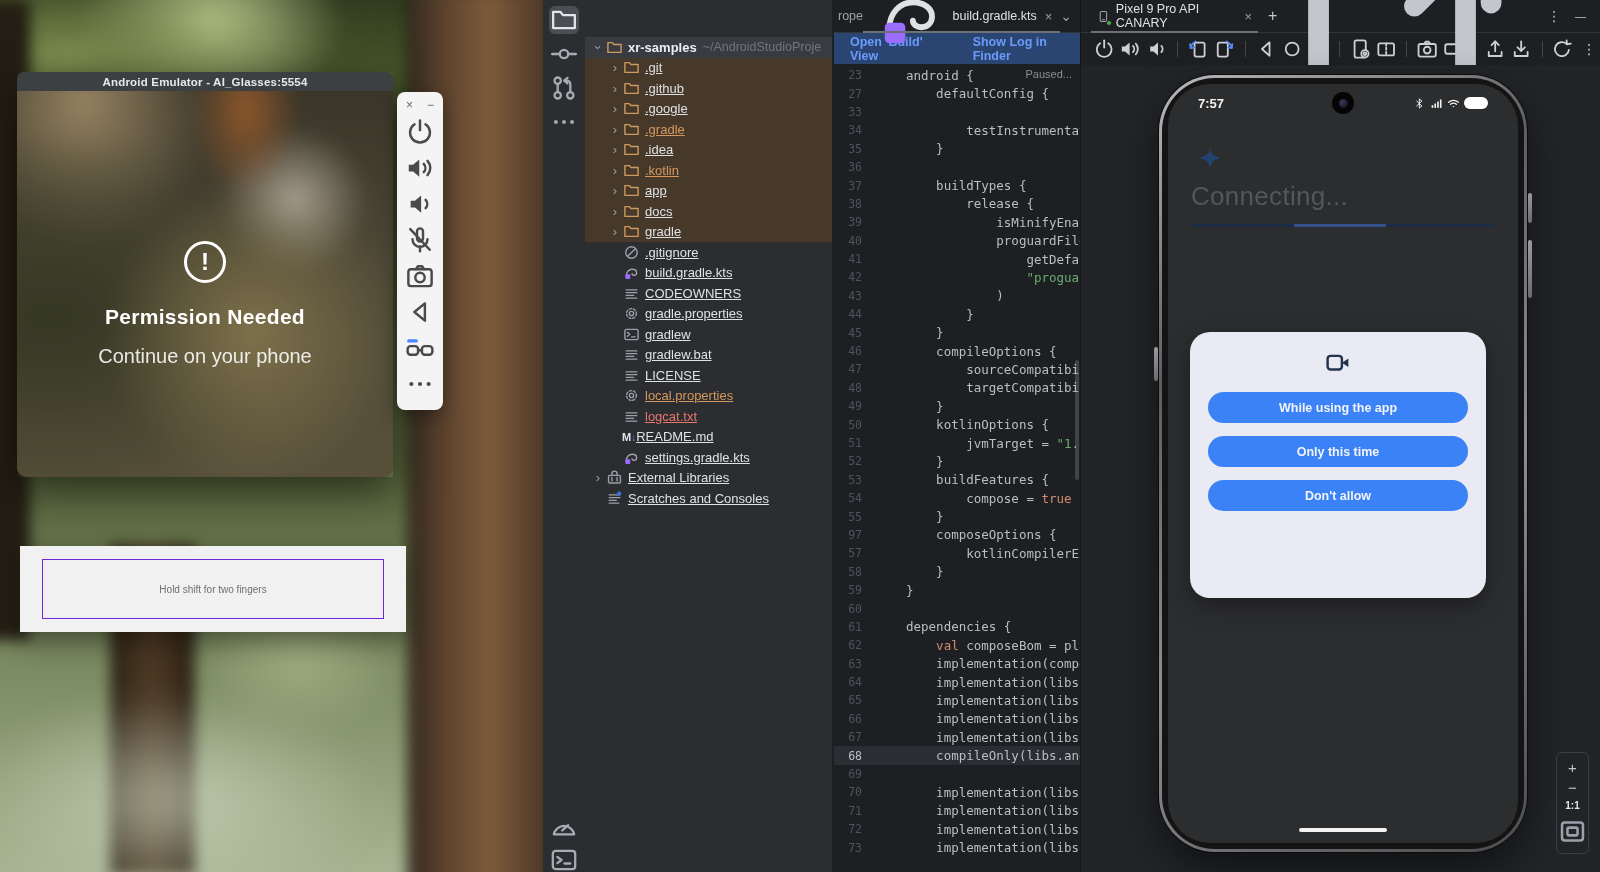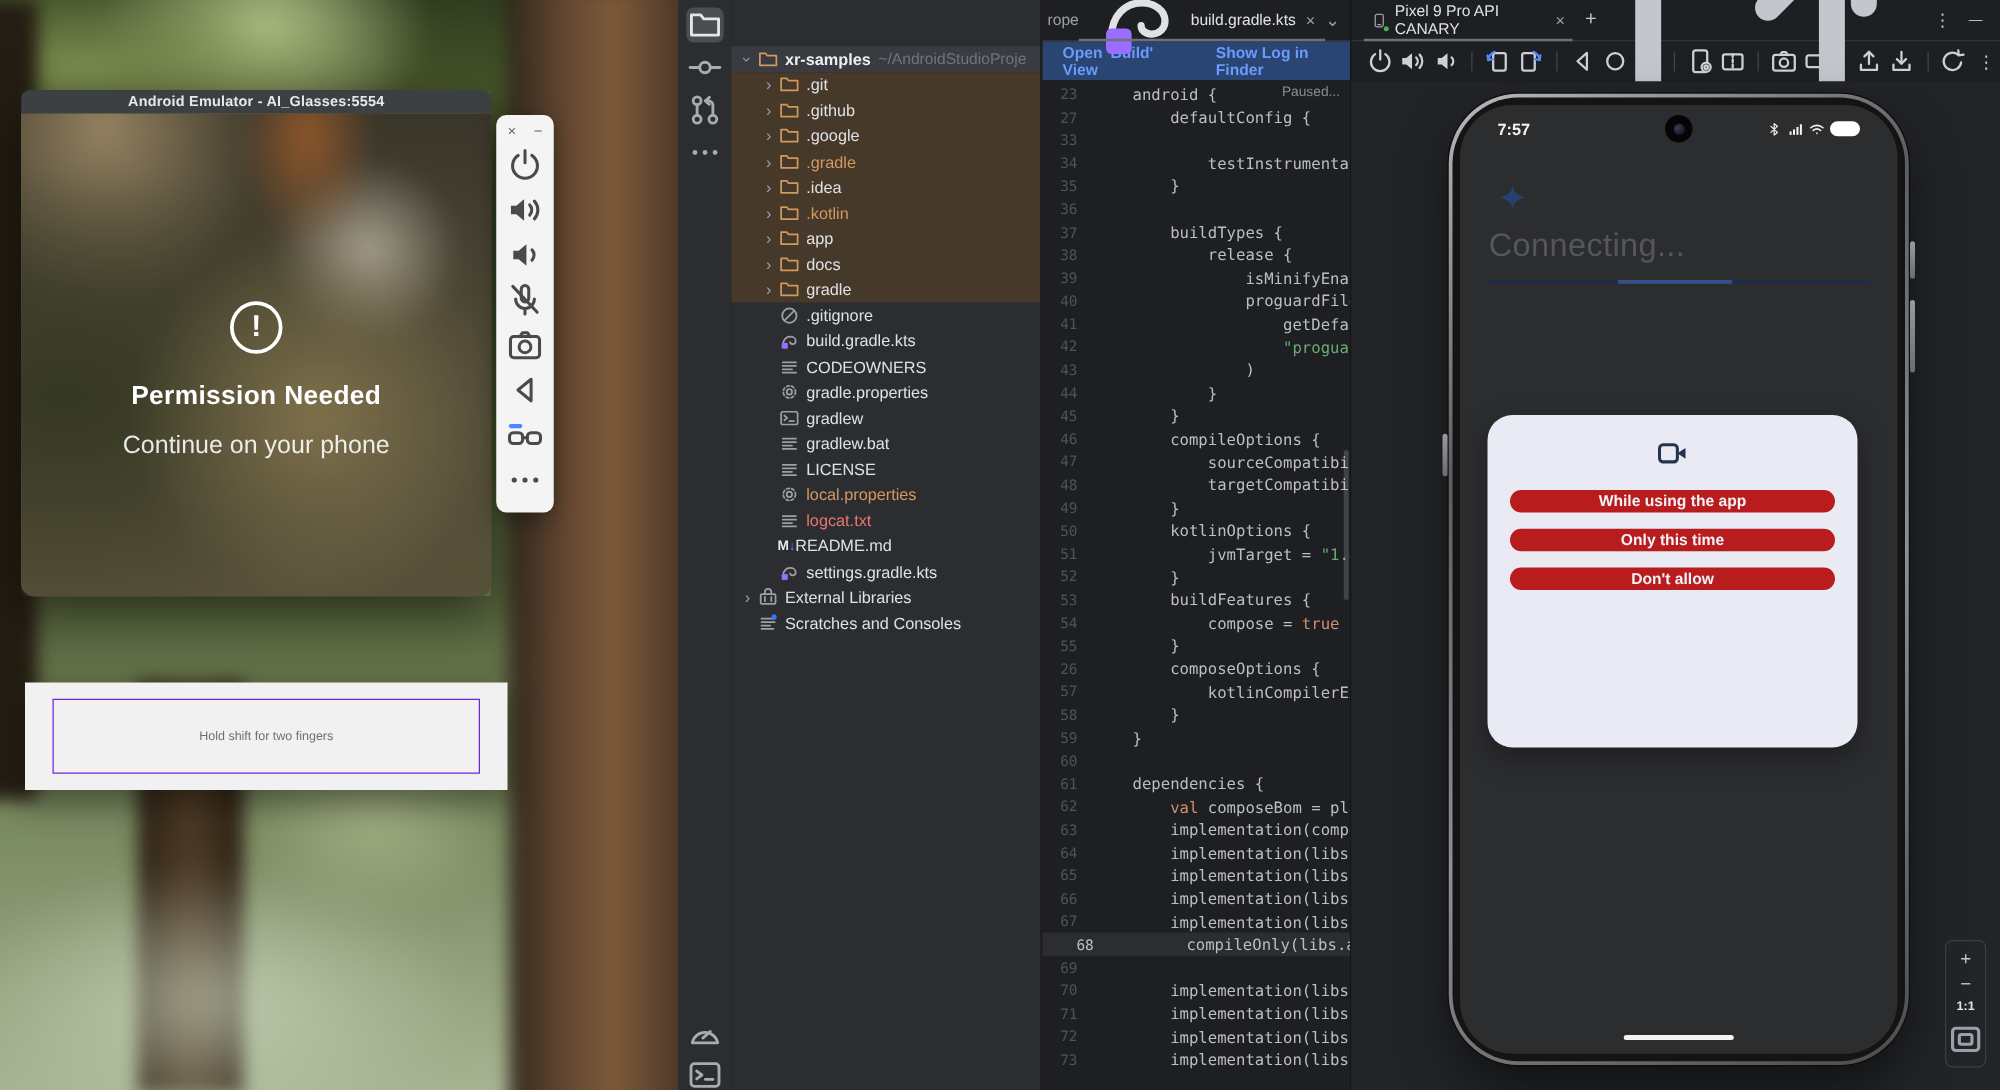--- a/index.html
+++ b/index.html
@@ -58,21 +58,21 @@
   .proj-head{height:32px;display:flex;align-items:center;padding-left:17px;font-size:13px;font-weight:bold;color:#dfe1e5;}
   .proj-head .chev{margin-left:6px;color:#9da0a8;font-size:11px;transform:rotate(90deg);display:inline-block;}
   .tree{position:absolute;left:0;top:37px;width:100%;}
   .trow{height:20.5px;display:flex;align-items:center;font-size:13px;white-space:nowrap;padding-left:6px;}
   .trow .tchev{width:14px;color:#9da0a8;font-size:13px;text-align:center;flex:none;}
   .trow .icn{width:17px;height:17px;margin:0 5px 0 1px;flex:none;display:flex;align-items:center;justify-content:center;}
   .trow .icn svg{width:16px;height:16px;}
   .trow.sel-root{background:#393b40;}
   .trow.browndir{background:#46392a;}
   .trow .ind1{width:17px;flex:none;}
-  .name{color:#dfe1e5;}
+  .name{color:#dfe1e5;text-decoration:underline;}
   .name.excluded{color:#d5985f;}
   .name.error{color:#e8786e;}
   .rootname{font-weight:bold;color:#eceef2;}
   .rootpath{color:#71747c;margin-left:6px;font-size:12.5px;}
   .fold-icn{color:#cf9a5f;}
   .file-icn{color:#9da0a8;}
   .md-icn{font-size:10px;font-weight:bold;color:#cfd2d8;letter-spacing:0;}
   .md-icn b{color:#e3e5e9;font-size:11px;}
   .md-icn .dn{color:#5a8af5;}
 
@@ -83,21 +83,21 @@
   .etab .underline{position:absolute;left:0;right:0;bottom:-1px;height:2px;background:#6e7178;}
   .etab .icn svg{width:15px;height:15px;}
   .etab .x{color:#9da0a8;font-size:13px;margin-left:2px;}
   .etabs .tail{margin-left:auto;display:flex;align-items:center;padding-right:8px;color:#9da0a8;font-size:11px;}
   .notif{height:31px;background:#2b4573;display:flex;align-items:center;gap:26px;padding-left:16px;font-size:12.5px;}
   .notif a{color:#6a9bfa;font-weight:bold;text-decoration:none;}
   .code-area{position:absolute;left:0;top:64px;right:0;bottom:0;font-family:"DejaVu Sans Mono","Liberation Mono",monospace;font-size:12.5px;padding-top:2px;}
   .crow{height:18.4px;display:flex;align-items:center;position:relative;white-space:pre;}
   .crow.current{background:#2b2d33;}
   .crow .ln{width:28px;flex:none;text-align:right;color:#4e535c;font-size:11.5px;margin-right:10px;}
-  .crow.current .ln{color:#bcc0c7;margin-left:13px;}
+  .crow.current .ln{color:#bcc0c7;}
   .crow .ct{padding-left:34px;color:#bcbec4;}
   .tok-s{color:#6aab73;}
   .tok-k{color:#cf8e6d;}
   .paused{position:absolute;right:8px;top:2px;color:#8a8d92;font-size:11px;font-family:"Liberation Sans",sans-serif;}
   .scrollthumb{position:absolute;right:1px;top:360px;width:4px;height:120px;background:rgba(255,255,255,.16);border-radius:2px;}
 
   
   .devices{position:absolute;left:537px;top:0;width:520px;height:872px;background:#1e1f22;border-left:1px solid #141517;}
   .dtabs{height:33px;display:flex;align-items:center;border-bottom:1px solid #313438;font-size:12.5px;padding-left:10px;position:relative;}
   .dtab{display:flex;align-items:center;gap:6px;color:#dfe1e5;height:100%;padding:0 6px;position:relative;}
@@ -130,21 +130,21 @@
   .battery{width:24px;height:12px;border-radius:6px;background:#fff;}
   .sparkle{position:absolute;left:30px;top:62px;width:24px;height:24px;color:#24426e;}
   .sparkle svg{width:24px;height:24px;}
   .connecting{position:absolute;left:23px;top:97px;font-size:26px;color:#55565a;letter-spacing:.3px;}
   .conn-line{position:absolute;left:23px;right:23px;top:140px;height:2.5px;background:linear-gradient(90deg,#1f2c47 0%,#1f2c47 34%,#33508b 34%,#33508b 64%,#1f2c47 64%,#1f2c47 100%);}
   .dialog{position:absolute;left:22px;top:248px;width:296px;height:266px;background:#e9eaf4;border-radius:20px;box-shadow:0 8px 24px rgba(0,0,0,.35);display:flex;flex-direction:column;align-items:center;}
   .dlg-cam{margin-top:18px;width:28px;height:26px;color:#24344f;}
   .dlg-cam svg{width:28px;height:26px;}
   .dlg-text{margin-top:10px;width:262px;text-align:center;font-size:17.5px;line-height:1.55;color:#5d5f66;}
   .dlg-text b{color:#1f2023;font-weight:bold;}
-  .dlg-btn{margin-top:13px;width:260px;height:18px;border-radius:16px;background:#b91c1c;color:#f2f3f8;font-size:12.5px;font-weight:bold;display:flex;align-items:center;justify-content:center;}
+  .dlg-btn{margin-top:13px;width:260px;height:31px;border-radius:16px;background:#3b82f6;color:#f2f3f8;font-size:12.5px;font-weight:bold;display:flex;align-items:center;justify-content:center;}
   .dlg-btn.first{margin-top:16px;}
   .gesturebar{position:absolute;left:50%;bottom:11px;transform:translateX(-50%);width:88px;height:4.5px;border-radius:3px;background:#f4f4f4;}
 
   
   .zoombox{position:absolute;right:11px;bottom:18px;width:33px;height:102px;border:1px solid #3b3e42;border-radius:6px;display:flex;flex-direction:column;align-items:center;justify-content:space-around;padding:4px 0;color:#c3c6cc;}
   .zoombox .zi{font-size:15px;line-height:1;}
   .zoombox .zratio{font-size:10px;font-weight:bold;color:#e3e5e9;}
   .zoombox .icn svg{width:13px;height:13px;color:#9da0a8;}
 </style>
 </head>
@@ -670,21 +670,21 @@
             </div>
           <div class="crow ">
               <span class="ln">54</span>
               <span class="ct"><span class="">        compose = </span><span class="tok-k">true</span></span>
             </div>
           <div class="crow ">
               <span class="ln">55</span>
               <span class="ct"><span class="">    }</span></span>
             </div>
           <div class="crow ">
-              <span class="ln">26</span>
+              <span class="ln">97</span>
               <span class="ct"><span class="">    composeOptions {</span></span>
             </div>
           <div class="crow ">
               <span class="ln">57</span>
               <span class="ct"><span class="">        kotlinCompilerExtens</span></span>
             </div>
           <div class="crow ">
               <span class="ln">58</span>
               <span class="ct"><span class="">    }</span></span>
             </div>

